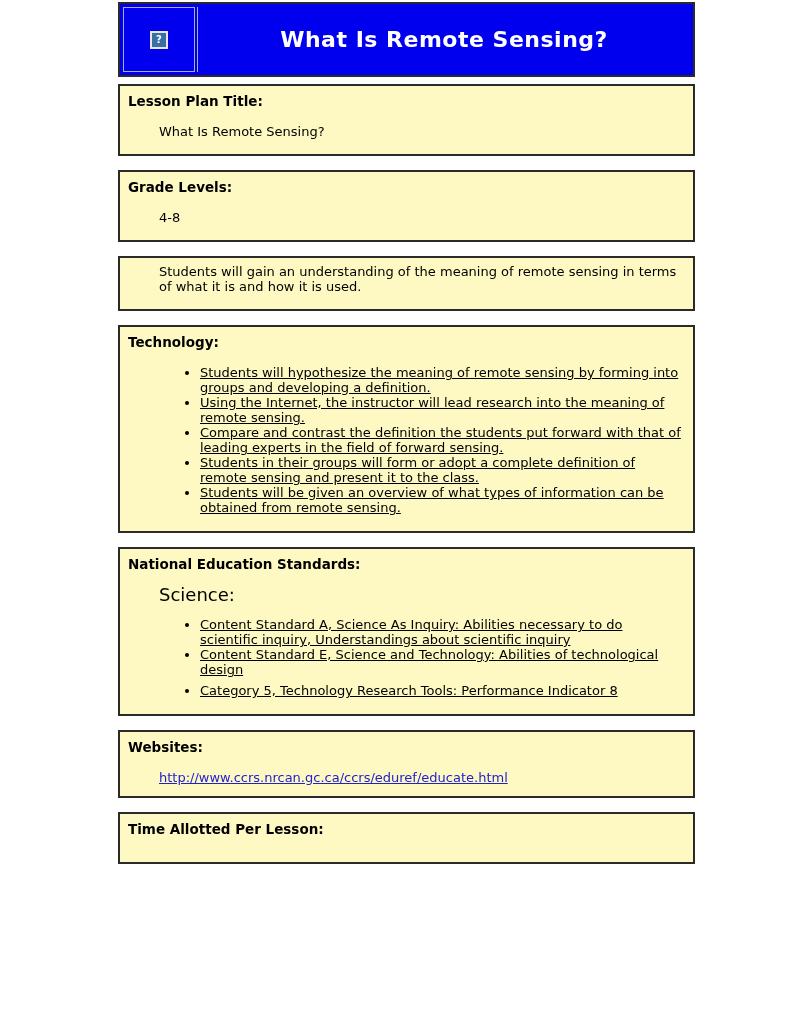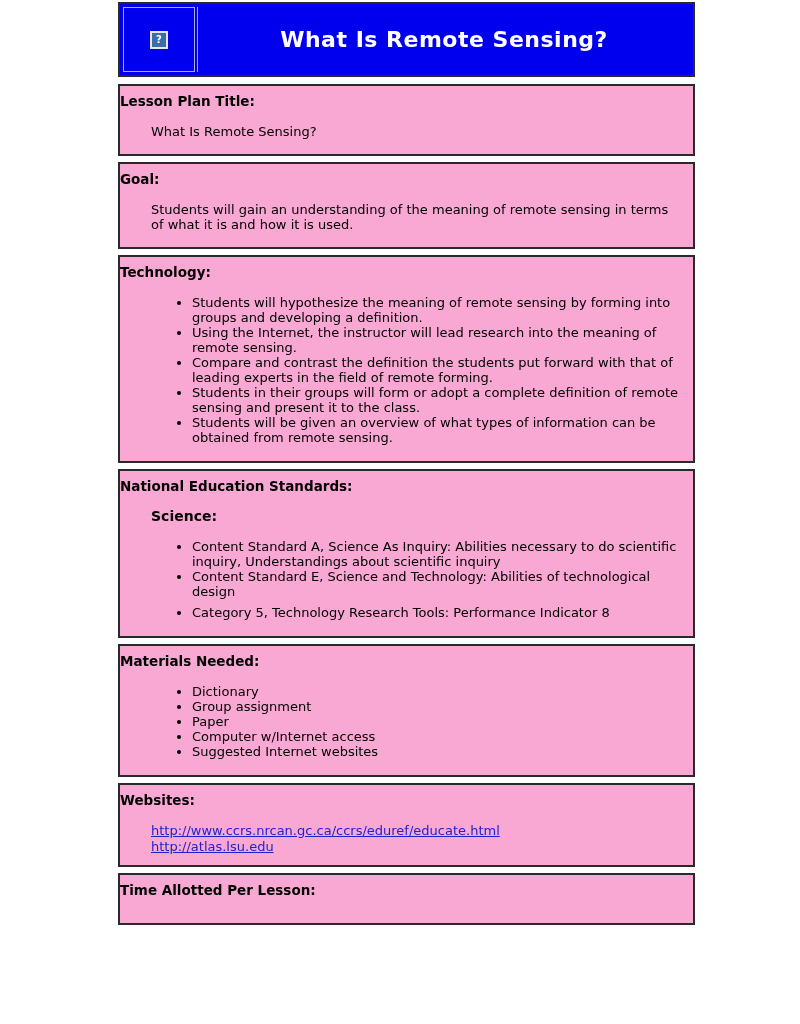--- a/index.html
+++ b/index.html
@@ -56,40 +56,41 @@
     color: #ffffff;
     font-size: 10px;
     font-weight: bold;
     display: flex;
     align-items: center;
     justify-content: center;
   }
   
   .section {
     border: 2px solid #2a2a2a;
-    background: #f9a8d4;
-    padding: 6px 6px 10px 0;
-    margin-bottom: 6px;
+    background: #fef9c3;
+    padding: 6px 6px 10px 8px;
+    margin-bottom: 14px;
   }
   .sec-heading {
     font-weight: bold;
     font-size: 13.5px;
     margin: 2px 0 15px 0;
   }
   .indent { margin-left: 31px; margin-right: 6px; }
   .indent p { margin: 0 0 5px 0; }
   .section ul {
     margin: 0 0 6px 0;
     padding-left: 41px;
     list-style-type: disc;
+    text-decoration: underline;
   }
   .section li { margin: 0; padding: 0; }
   .sub-heading {
-    font-weight: bold;
-    font-size: 14px;
+    font-weight: normal;
+    font-size: 18px;
     margin: 0 0 15px 0;
   }
   .sub-gap { margin-top: 15px; }
   .links-list a, .weblink {
     color: #2222cc;
     display: block;
     margin-bottom: 1px;
     cursor: pointer;
   }
 </style>
@@ -107,73 +108,65 @@
     </div>
   </div>
 
   <div class="section">
     <div class="sec-heading">Lesson Plan Title:</div>
     <div class="indent">
       <p>What Is Remote Sensing?</p>
     </div>
   </div>
 
+  <div class="section">
+    <div class="sec-heading">Grade Levels:</div>
+    <div class="indent">
+      <p>4-8</p>
+    </div>
+  </div>
 
   <div class="section">
-    <div class="sec-heading">Goal:</div>
     <div class="indent">
       <p>Students will gain an understanding of the meaning of remote sensing in terms of what it is and how it is used.</p>
     </div>
   </div>
 
   <div class="section">
     <div class="sec-heading">Technology:</div>
     <div class="indent">
       <ul>
         <li>Students will hypothesize the meaning of remote sensing by forming into groups and developing a definition.</li>
         <li>Using the Internet, the instructor will lead research into the meaning of remote sensing.</li>
-        <li>Compare and contrast the definition the students put forward with that of leading experts in the field of remote forming.</li>
+        <li>Compare and contrast the definition the students put forward with that of leading experts in the field of forward sensing.</li>
         <li>Students in their groups will form or adopt a complete definition of remote sensing and present it to the class.</li>
         <li>Students will be given an overview of what types of information can be obtained from remote sensing.</li>
       </ul>
     </div>
   </div>
 
   <div class="section">
     <div class="sec-heading">National Education Standards:</div>
     <div class="indent">
       <div class="sub-heading">Science:</div>
       <ul>
         <li>Content Standard A, Science As Inquiry: Abilities necessary to do scientific inquiry, Understandings about scientific inquiry</li>
         <li>Content Standard E, Science and Technology: Abilities of technological design</li>
       </ul>
       <ul>
         <li>Category 5, Technology Research Tools: Performance Indicator 8</li>
       </ul>
     </div>
   </div>
 
-  <div class="section">
-    <div class="sec-heading">Materials Needed:</div>
-    <div class="indent">
-      <ul>
-        <li>Dictionary</li>
-        <li>Group assignment</li>
-        <li>Paper</li>
-        <li>Computer w/Internet access</li>
-        <li>Suggested Internet websites</li>
-      </ul>
-    </div>
-  </div>
 
   <div class="section">
     <div class="sec-heading">Websites:</div>
     <div class="indent links-list">
       <a class="weblink" href="#">http://www.ccrs.nrcan.gc.ca/ccrs/eduref/educate.html</a>
-      <a class="weblink" href="#">http://atlas.lsu.edu</a>
     </div>
   </div>
 
   <div class="section">
     <div class="sec-heading">Time Allotted Per Lesson:</div>
 
   </div>
 
 </div>
 

